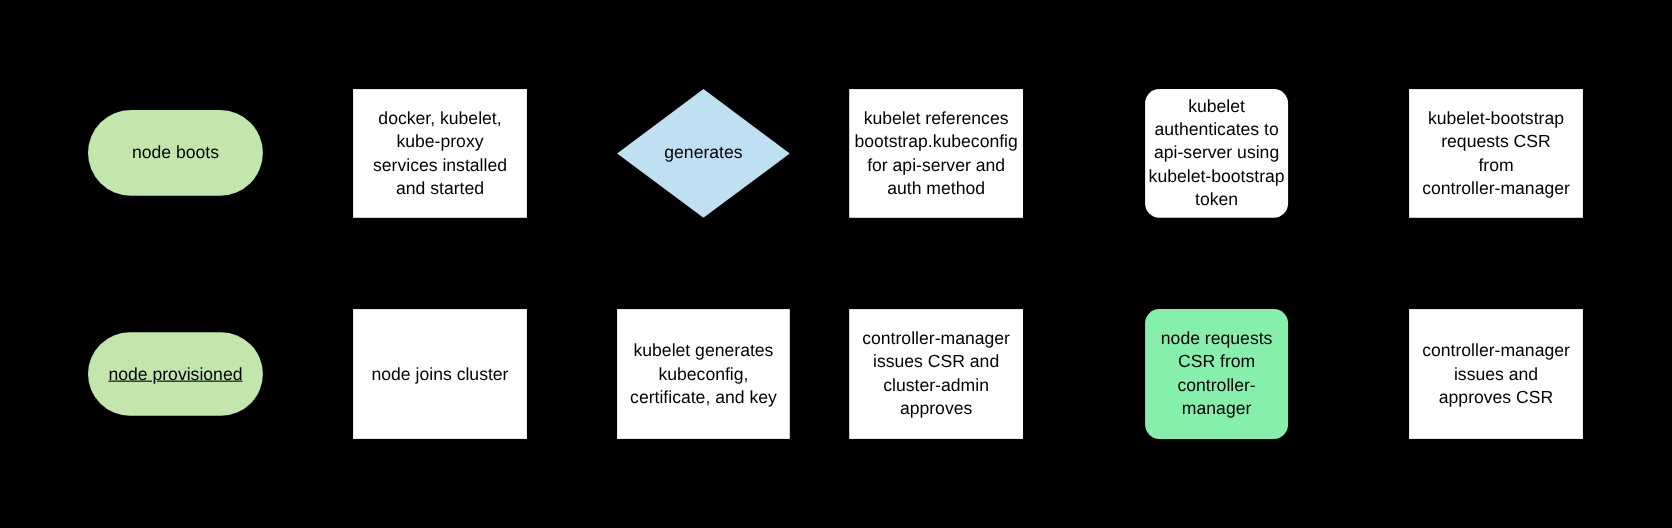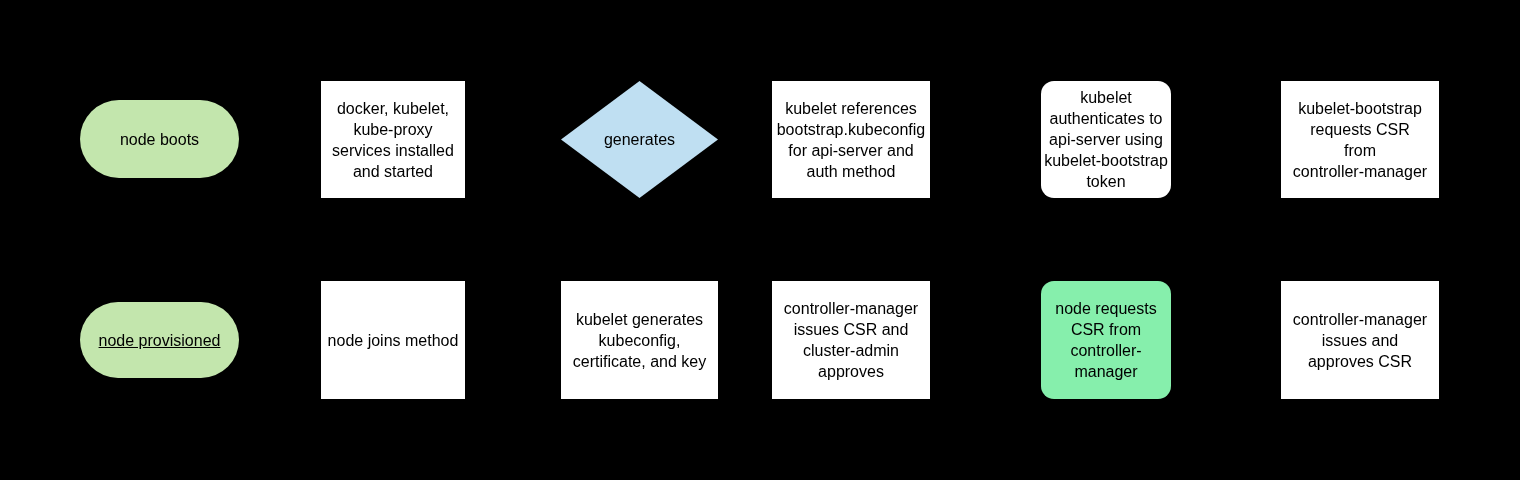--- a/index.html
+++ b/index.html
@@ -40,21 +40,21 @@
   .decision {
     clip-path: polygon(50% 0, 100% 50%, 50% 100%, 0 50%);
   }
   
   .r1 { top: 81px; height: 117px; }
   .r1.terminator { top: 100px; height: 78px; }
   
   .r2 { top: 281px; height: 118px; }
   .r2.terminator { top: 302px; height: 76px; border-radius: 38px; text-decoration: underline; }
   .c0 { left: 80px;  width: 159px; }
-  .c1 { left: 321px; width: 144px; }
+  .c1 { left: 321px; width: 158px; }
   .c2 { left: 561px; width: 157px; }
   .c3 { left: 772px; width: 158px; }
   .c4 { left: 1041px; width: 130px; border-radius: 13px; }
   .c5 { left: 1281px; width: 158px; }
 </style>
 </head>
 <body>
 
 <div class="canvas">
 
@@ -93,21 +93,21 @@
 requests CSR
 from
 controller-manager</span>
   </div>
 
   <div class="node terminator r2 c0" style="background-color: rgb(195, 230, 173);">
     <span class="label">node provisioned</span>
   </div>
 
   <div class="node process r2 c1" style="background-color: rgb(255, 255, 255);">
-    <span class="label">node joins method</span>
+    <span class="label">node joins cluster</span>
   </div>
 
   <div class="node process r2 c2" style="background-color: rgb(255, 255, 255);">
     <span class="label">kubelet generates
 kubeconfig,
 certificate, and key</span>
   </div>
 
   <div class="node process r2 c3" style="background-color: rgb(255, 255, 255);">
     <span class="label">controller-manager

